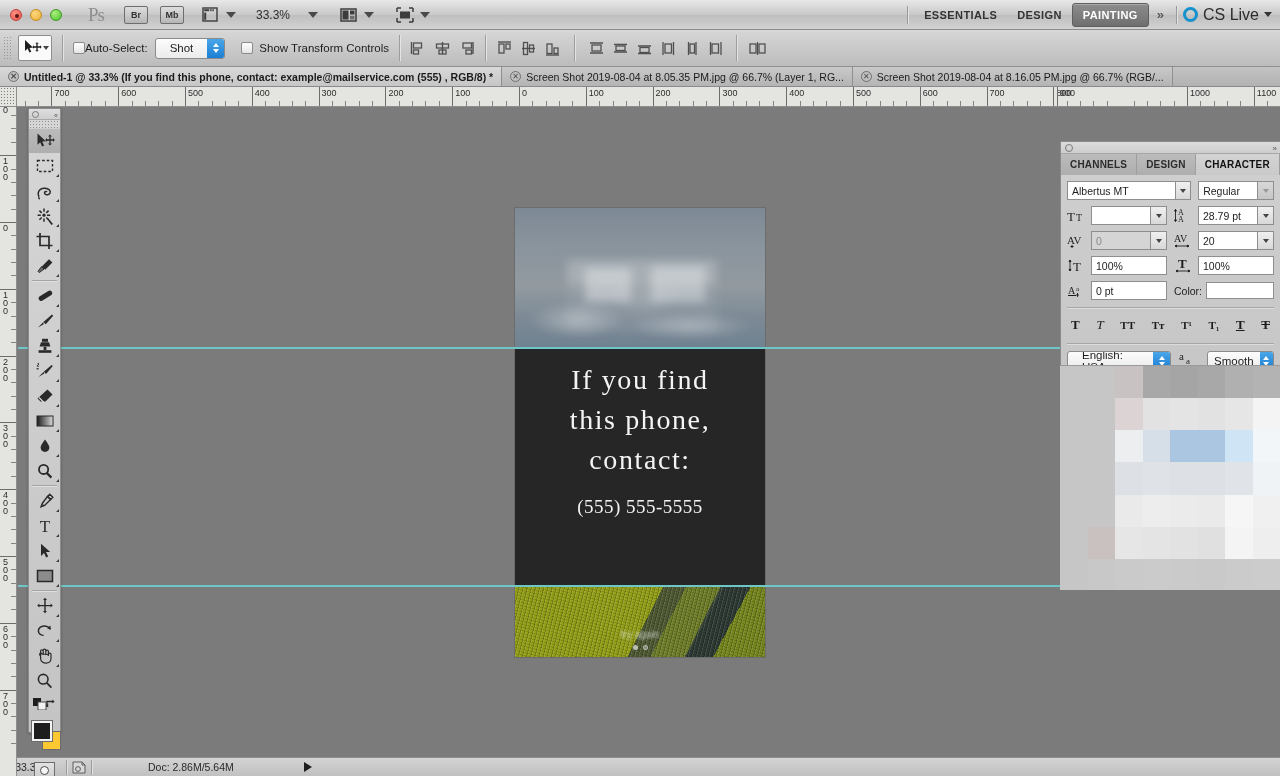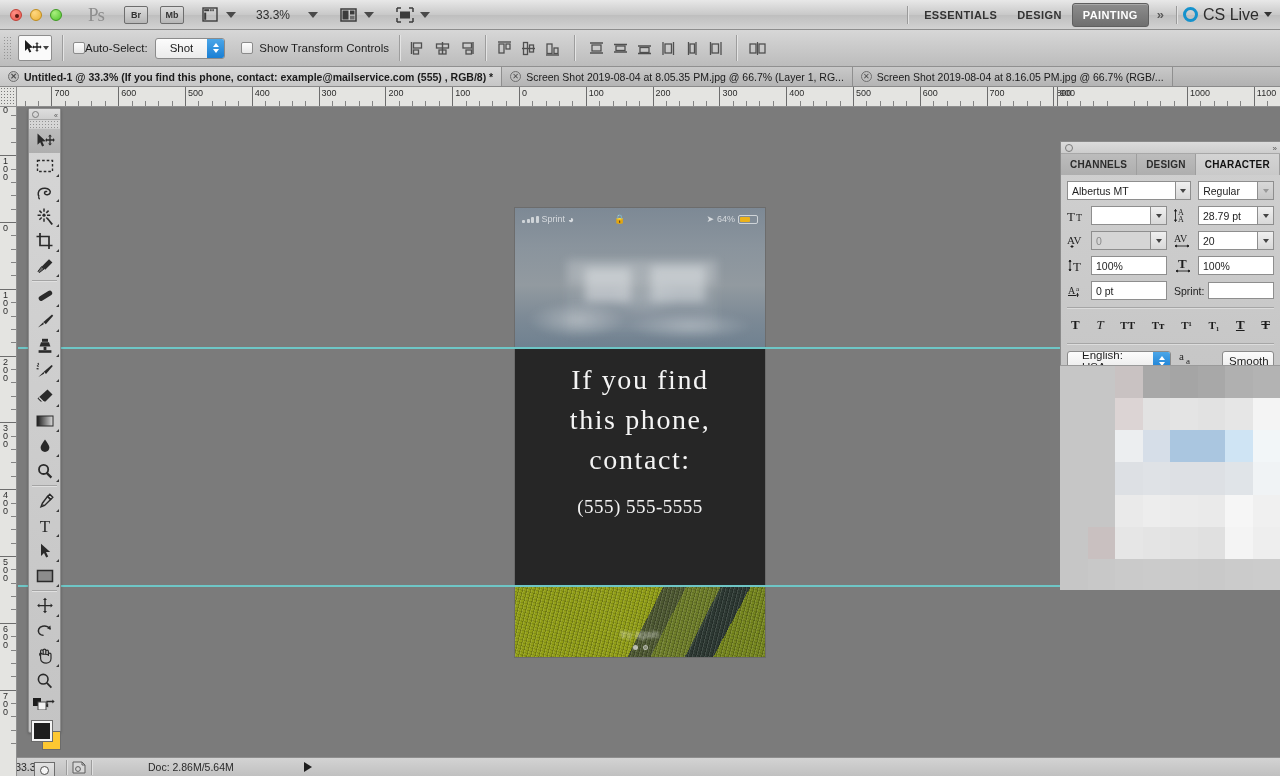--- a/index.html
+++ b/index.html
@@ -539,38 +539,20 @@
     <div class="guide" style="top:239px"></div>
     <div class="guide" style="top:477px"></div>
 
     <div class="phone">
 
       <div class="ph-sky">
         <div class="cloudy"></div>
       </div>
       <div class="ph-blurtext"></div>
 
-      <div class="ph-statusbar">
-        <span class="sb-dots">
-          <i style="height:3px"></i>
-            <i style="height:4px"></i>
-            <i style="height:6px"></i>
-            <i style="height:7px"></i>
-        </span>
-        <span>Sprint</span>
-        <span class="sb-wifi">◕</span>
-        <span class="sb-lock">🔒</span>
-        <span class="sb-right">
-          <span>➤</span>
-          <span>64%</span>
-          <span class="sb-batt">
-              <i></i>
-            </span>
-        </span>
-      </div>
 
       <div class="ph-dark">
         <div class="ph-h">If you find</div>
         <div class="ph-h">this phone,</div>
         <div class="ph-h">contact:</div>
         <div class="ph-tel">(555) 555-5555</div>
       </div>
 
       <div class="ph-grass">
         <div class="dark-band"></div>
@@ -1105,21 +1087,21 @@
             <svg width="20" height="15" viewBox="0 0 20 15">
                 <text x="1" y="11" font-family="Liberation Serif, serif" font-size="10" fill="#1f1f1f">A</text>
                 <text x="9" y="8" font-family="Liberation Serif, serif" font-size="7" fill="#1f1f1f">a</text>
                 <path d="M1 12.5h8" stroke="#1f1f1f" stroke-width="1"></path>
                 <path d="M10.5 10v4M9 12h3" stroke="#1f1f1f" stroke-width=".9"></path>
               </svg>
           </span>
           <div class="ipt" style="flex:1;height:19px">0 pt</div>
         </div>
         <div class="half">
-          <span style="font-size:10.5px;color:#1d1d1d">Sprint:</span>
+          <span style="font-size:10.5px;color:#1d1d1d">Color:</span>
           <div class="colorbox"></div>
         </div>
       </div>
 
       <div class="rp-div"></div>
 
       <div class="styles-row">
         <span class="st">T</span>
         <span class="st i">T</span>
         <span class="st sm">TT</span>
@@ -1139,21 +1121,21 @@
               <i class="u"></i>
               <i class="d"></i>
             </span>
         </div>
         <span>
           <svg width="20" height="15" viewBox="0 0 20 15">
               <text x="0" y="9" font-family="Liberation Serif, serif" font-size="11" fill="#1f1f1f">a</text>
               <text x="7" y="13" font-family="Liberation Serif, serif" font-size="9" fill="#1f1f1f">a</text>
             </svg>
         </span>
-        <div class="sel-group" style="margin-left:15px;height:19px;flex:1">
+        <div class="sel-group" style="margin-left:0;height:19px;flex:1">
           <span class="txt" style="flex:1;padding:0 6px">Smooth</span>
           <span class="stp">
               <i class="u"></i>
               <i class="d"></i>
             </span>
         </div>
       </div>
     </div>
   </div>
 

